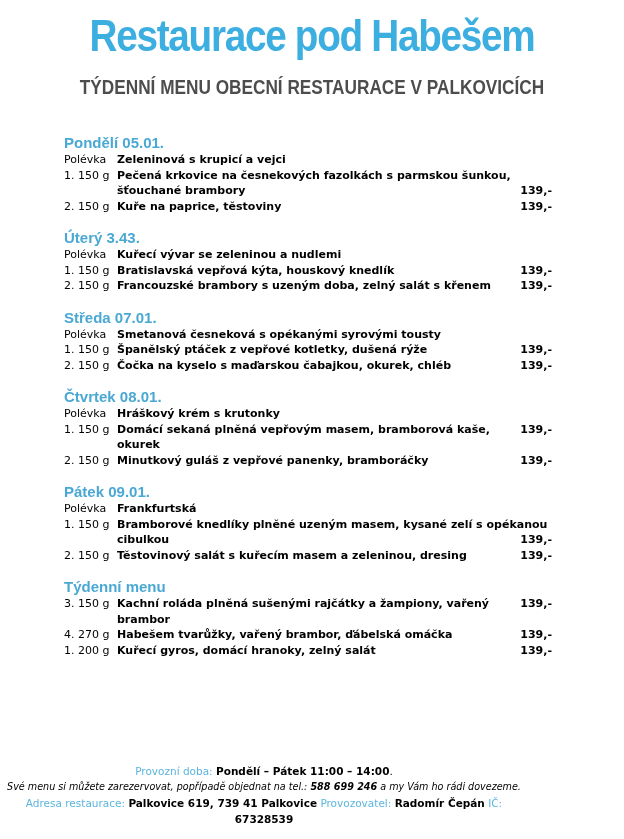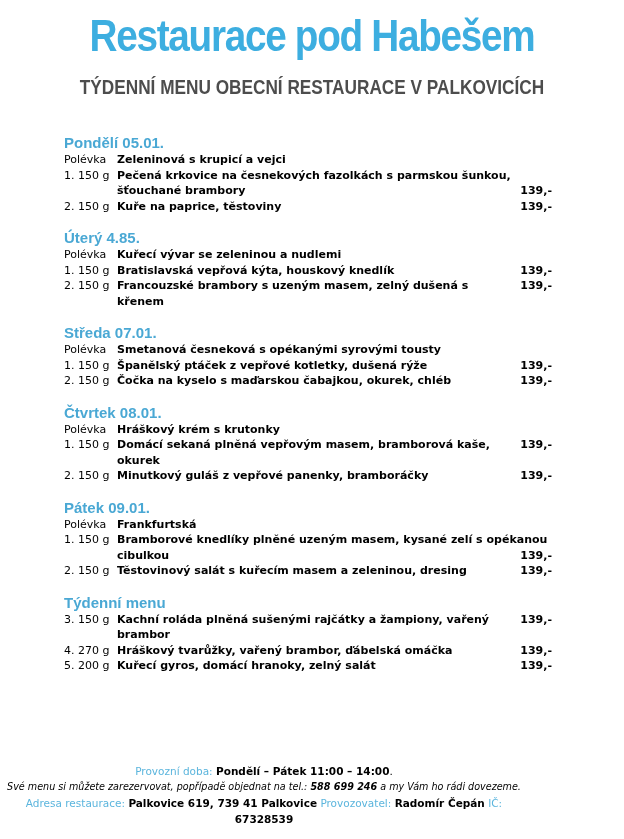--- a/index.html
+++ b/index.html
@@ -43,33 +43,33 @@
       <span class="price">139,-</span>
     </div>
     <div class="row">
       <span class="lbl">2.  150 g</span>
       <span class="dish">Kuře na paprice, těstoviny</span>
       <span class="price">139,-</span>
     </div>
   </div>
 
   <div class="day">
-    <div class="day-head">Úterý 4.85.</div>
+    <div class="day-head">Úterý 3.43.</div>
     <div class="row">
       <span class="lbl">Polévka</span>
       <span class="dish">Kuřecí vývar se zeleninou a nudlemi</span>
     </div>
     <div class="row">
       <span class="lbl">1.  150 g</span>
       <span class="dish">Bratislavská vepřová kýta, houskový knedlík</span>
       <span class="price">139,-</span>
     </div>
     <div class="row">
       <span class="lbl">2.  150 g</span>
-      <span class="dish">Francouzské brambory s uzeným masem, zelný dušená s křenem</span>
+      <span class="dish">Francouzské brambory s uzeným doba, zelný salát s křenem</span>
       <span class="price">139,-</span>
     </div>
   </div>
 
   <div class="day">
     <div class="day-head">Středa 07.01.</div>
     <div class="row">
       <span class="lbl">Polévka</span>
       <span class="dish">Smetanová česneková s opékanými syrovými tousty</span>
     </div>
@@ -127,25 +127,25 @@
 
   <div class="day weekly">
     <div class="day-head">Týdenní menu</div>
     <div class="row">
       <span class="lbl">3.  150 g</span>
       <span class="dish">Kachní roláda plněná sušenými rajčátky a žampiony, vařený brambor</span>
       <span class="price">139,-</span>
     </div>
     <div class="row">
       <span class="lbl">4.  270 g</span>
-      <span class="dish">Hráškový tvarůžky, vařený brambor, ďábelská omáčka</span>
+      <span class="dish">Habešem tvarůžky, vařený brambor, ďábelská omáčka</span>
       <span class="price">139,-</span>
     </div>
     <div class="row">
-      <span class="lbl">5.  200 g</span>
+      <span class="lbl">1.  200 g</span>
       <span class="dish">Kuřecí gyros, domácí hranoky, zelný salát</span>
       <span class="price">139,-</span>
     </div>
   </div>
 </div>
 
 <div class="footer">
   <div>
     <span class="blue">Provozní doba:</span>
     <b>Pondělí – Pátek 11:00 – 14:00</b><span>.</span>

